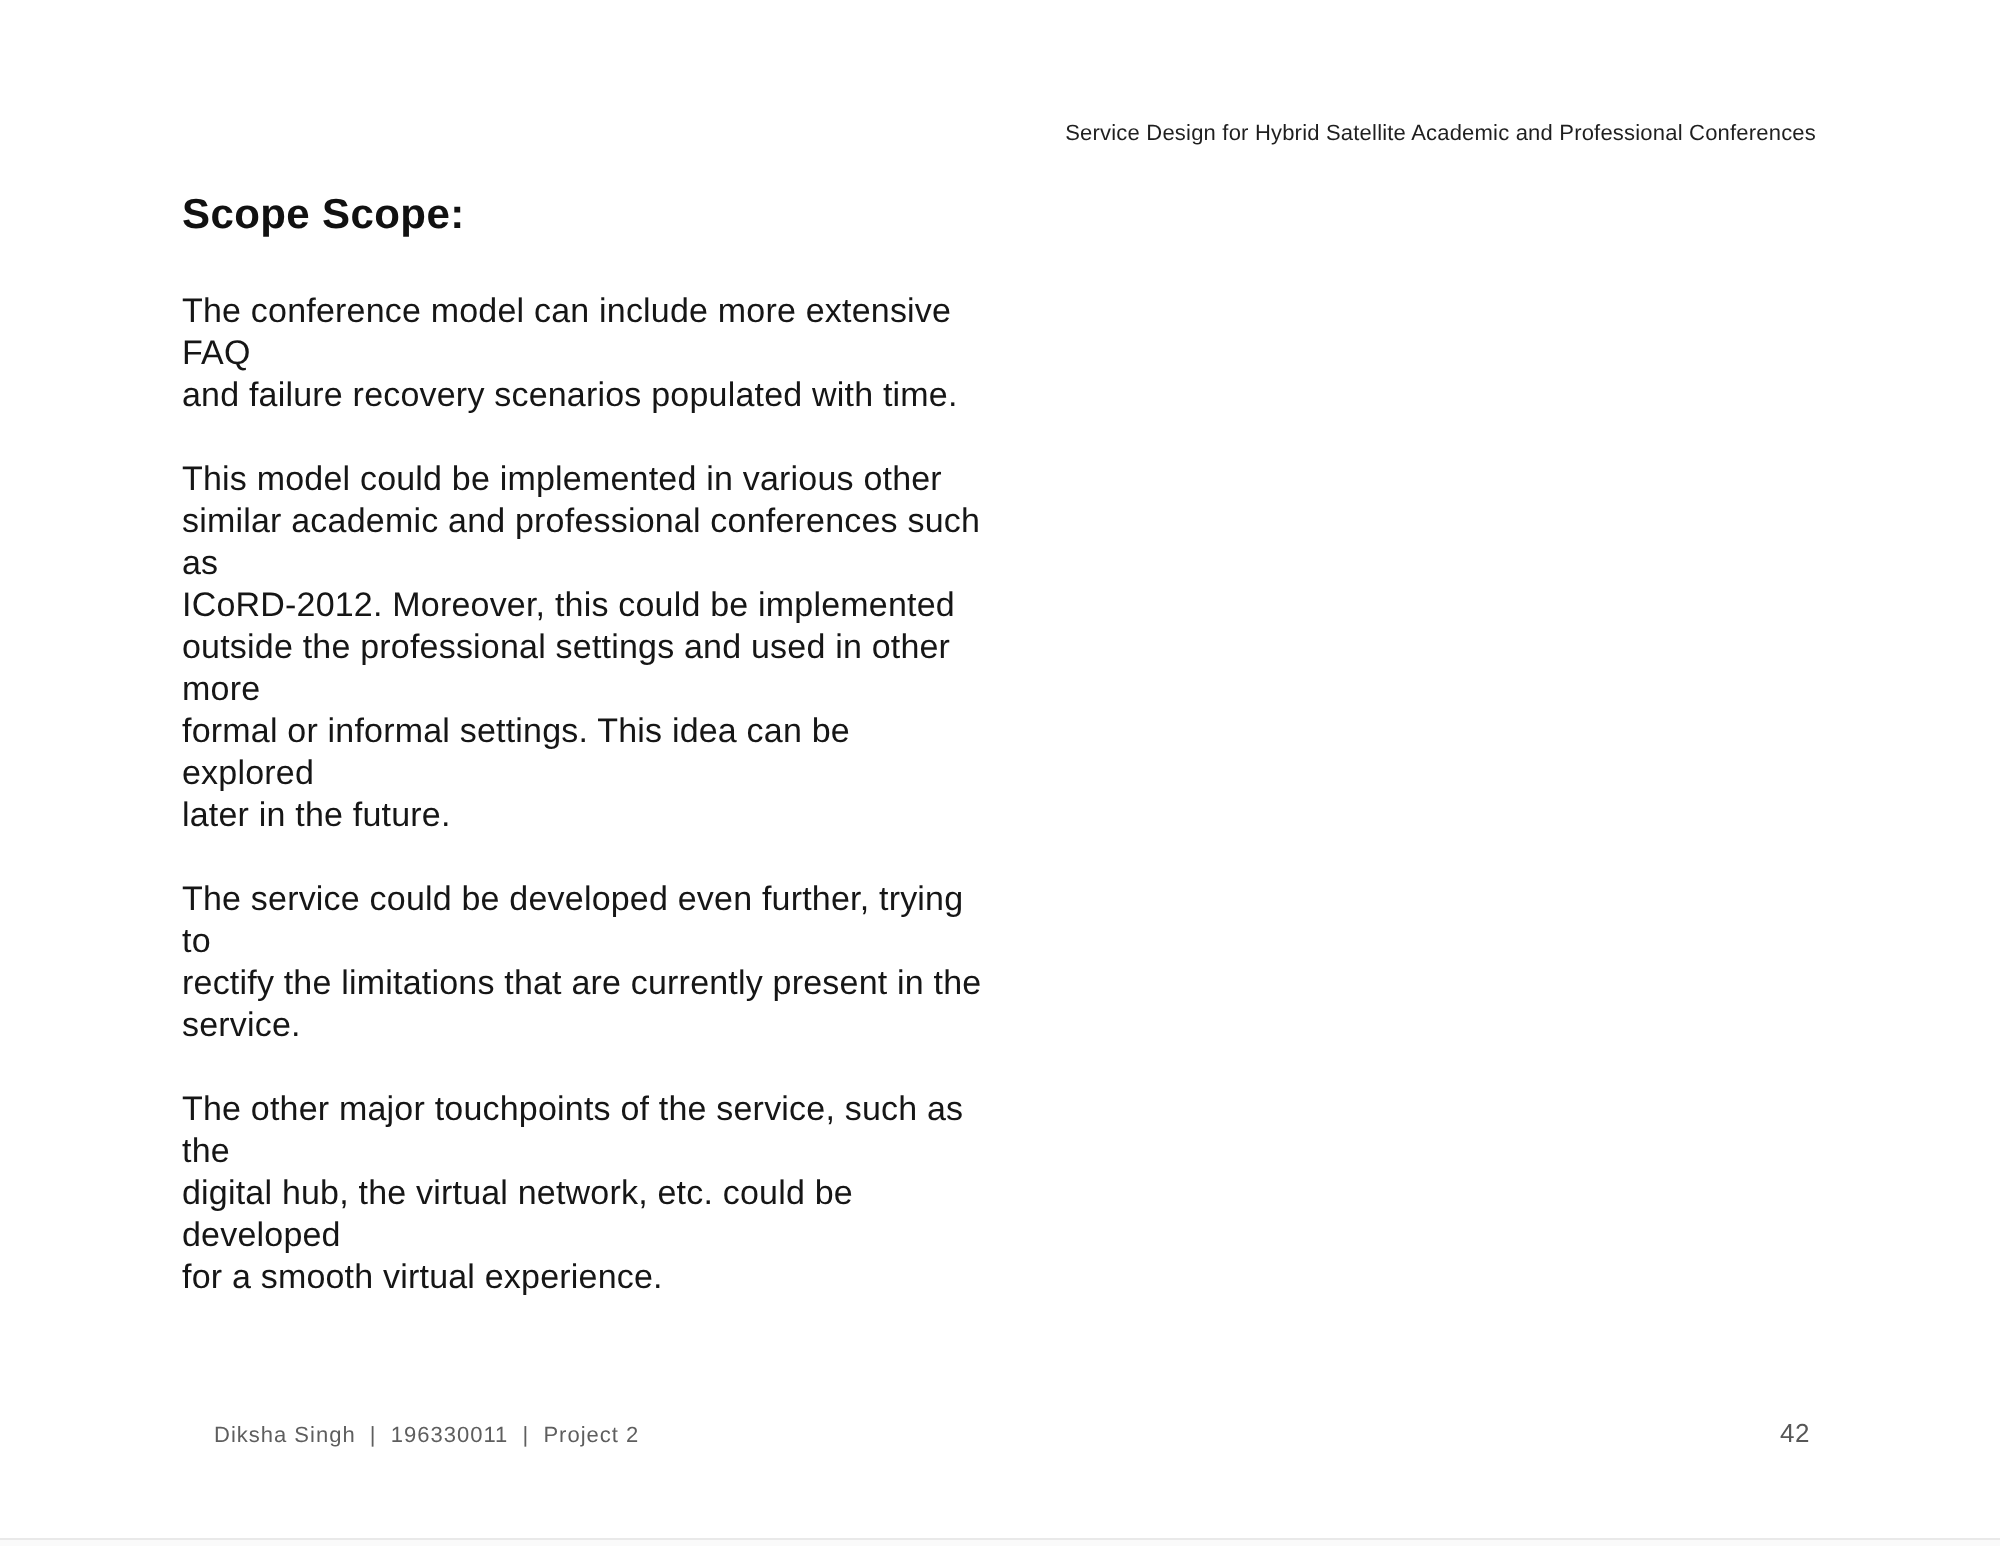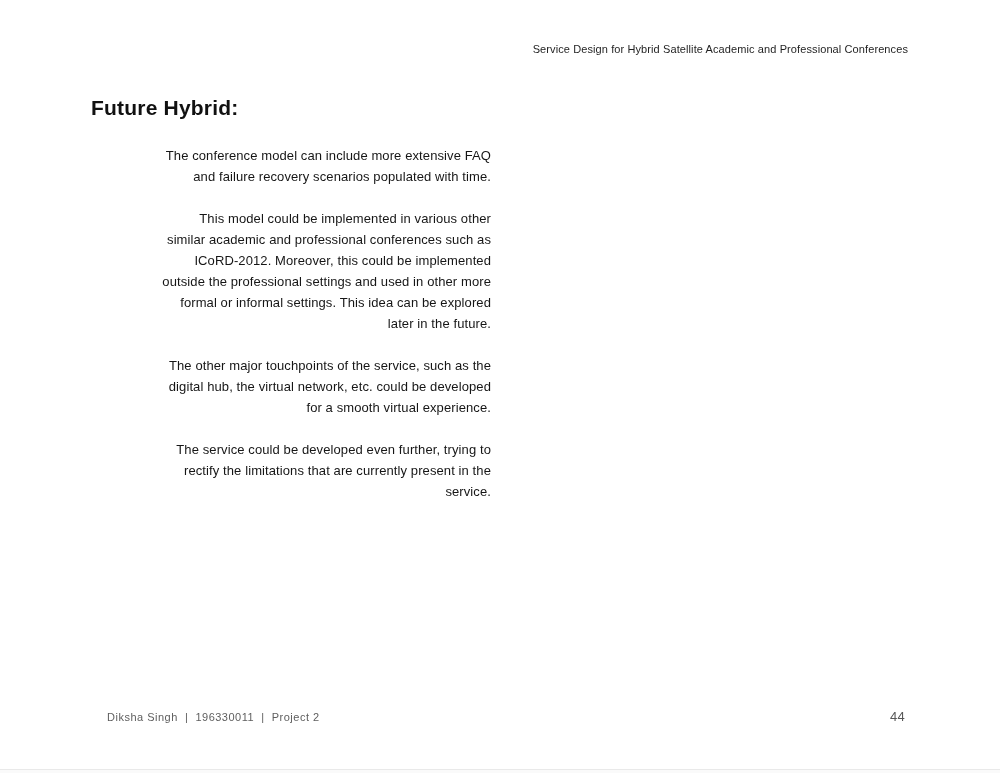--- a/index.html
+++ b/index.html
@@ -11,21 +11,21 @@
     position: relative;
     overflow: hidden;
   }
   .page {
     position: absolute;
     inset: 0;
     background: #ffffff;
   }
   .running-header {
     position: absolute;
-    top: 42px;
+    top: 60px;
     right: 92px;
     font-size: 11px;
     line-height: 14px;
     color: #1f1f1f;
     letter-spacing: 0.1px;
   }
   .section-heading {
     position: absolute;
     top: 95px;
     left: 91px;
@@ -34,24 +34,23 @@
     font-weight: 700;
     color: #111111;
     letter-spacing: 0.2px;
   }
   .body-content {
     position: absolute;
     top: 145px;
     left: 91px;
     width: 400px;
     color: #161616;
-    font-size: 13px;
+    font-size: 17px;
     line-height: 21px;
     letter-spacing: 0.1px;
-    text-align: right;
   }
   .para {
     white-space: pre-line;
     margin-bottom: 21px;
   }
   .page-footer {
     position: absolute;
     top: 709px;
     left: 91px;
     right: 95px;
@@ -90,40 +89,40 @@
 </style>
 </head>
 <body>
 
 <div class="page">
 
   <div class="running-header">
     <span>Service Design for Hybrid Satellite Academic and Professional Conferences</span>
   </div>
 
-  <h1 class="section-heading">Future Hybrid:</h1>
+  <h1 class="section-heading">Scope Scope:</h1>
 
   <div class="body-content">
     <p class="para">The conference model can include more extensive FAQ
 and failure recovery scenarios populated with time.</p>
     <p class="para">This model could be implemented in various other
 similar academic and professional conferences such as
 ICoRD-2012. Moreover, this could be implemented
 outside the professional settings and used in other more
 formal or informal settings. This idea can be explored
 later in the future.</p>
+    <p class="para">The service could be developed even further, trying to
+rectify the limitations that are currently present in the
+service.</p>
     <p class="para">The other major touchpoints of the service, such as the
 digital hub, the virtual network, etc. could be developed
 for a smooth virtual experience.</p>
-    <p class="para">The service could be developed even further, trying to
-rectify the limitations that are currently present in the
-service.</p>
   </div>
 
   <div class="page-footer">
     <span class="author-credit">Diksha Singh  |  196330011  |  Project 2</span>
-    <span class="page-number">44</span>
+    <span class="page-number">42</span>
   </div>
 
   <div class="bottom-divider"></div>
   <div class="bottom-strip"></div>
 
 </div>
 
 </body></html>

